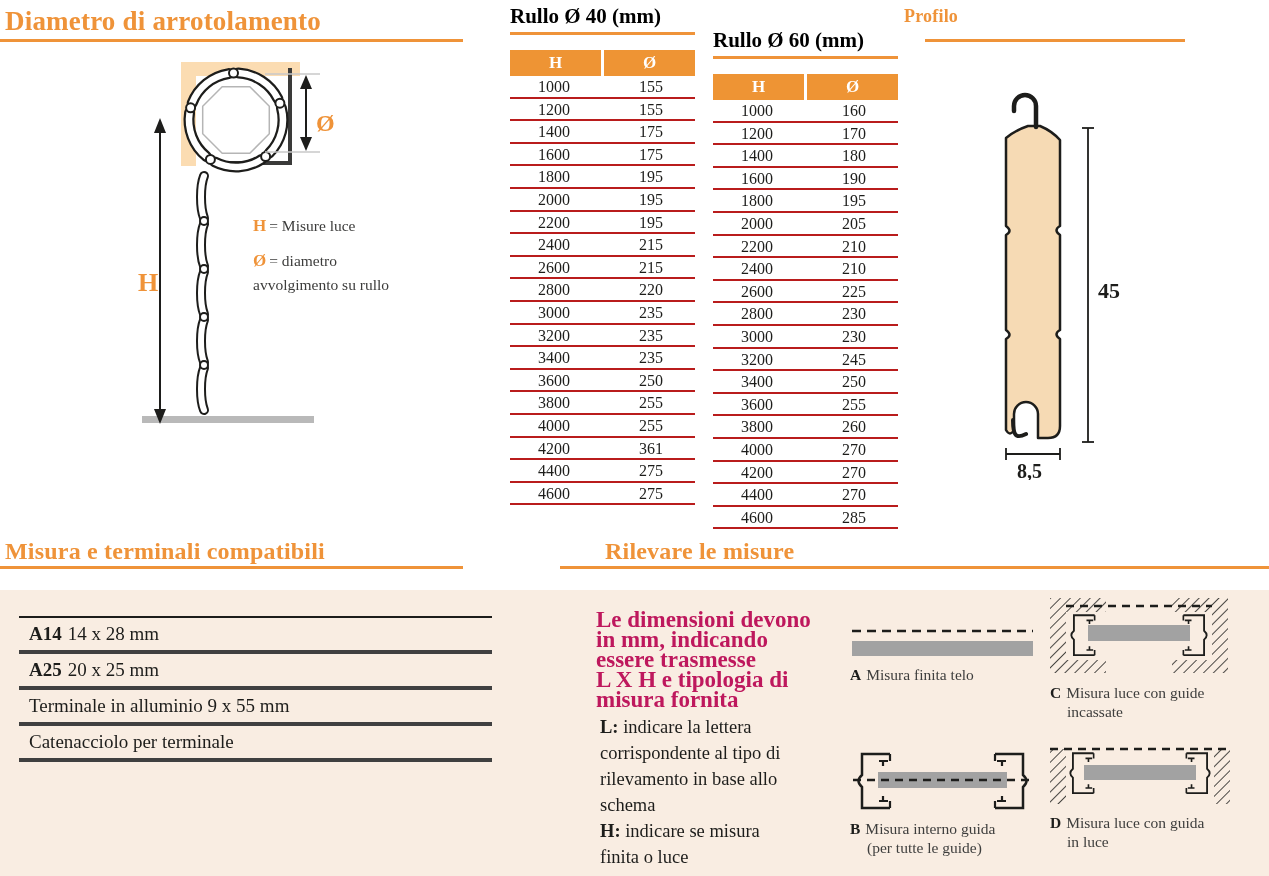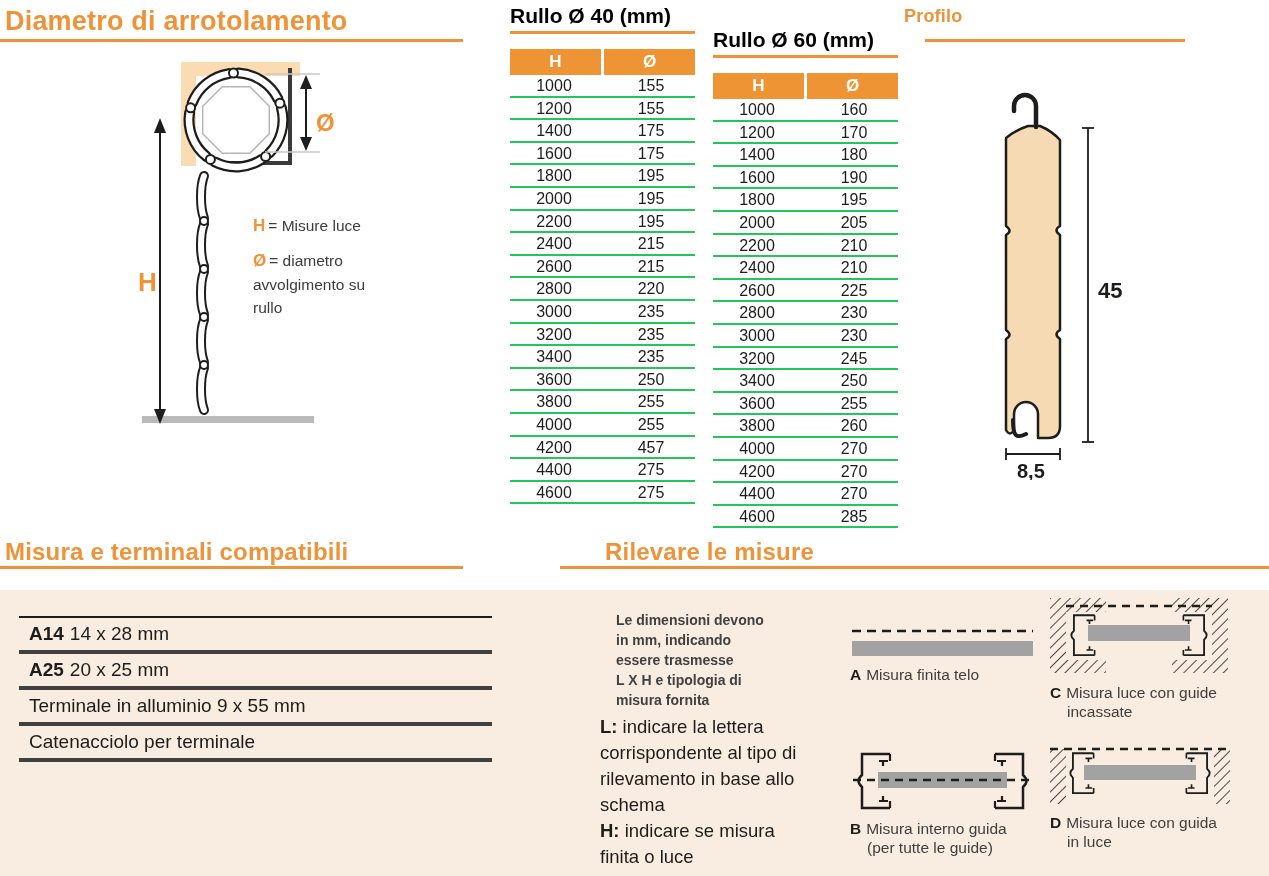--- a/index.html
+++ b/index.html
@@ -1,50 +1,50 @@
 <!DOCTYPE html>
 <html><head>
 <meta charset="utf-8">
 <style>
   html,body{margin:0;padding:0;background:#fff;}
   .page{position:relative;width:1269px;height:876px;background:#ffffff;
-        font-family:Liberation Sans, sans-serif;color:#1d1d1b;overflow:hidden;}
+        font-family:Liberation Serif, serif;color:#1d1d1b;overflow:hidden;}
 
   
   .sec-title{position:absolute;font-weight:700;color:#EF9339;white-space:nowrap;letter-spacing:.2px;}
   .rule{position:absolute;background:#EF9339;height:3px;}
 
   
   .rtable{position:absolute;top:4px;width:185px;}
   .ttitle{font-size:21px;font-weight:700;color:#000000;white-space:nowrap;}
   .trule{height:3px;background:#EF9339;margin-top:3px;}
   .thead{display:flex;gap:3px;margin-top:15px;}
   .thcell{flex:1;height:26px;line-height:26px;background:#EE9434;color:#ffffff;
           font-weight:700;font-size:17px;text-align:center;}
-  .trow{display:flex;gap:9px;border-bottom:2px solid #22c55e;height:20.6px;}
+  .trow{display:flex;gap:9px;border-bottom:2px solid #b91c1c;height:20.6px;}
   .tcell{flex:1;text-align:center;font-size:16px;line-height:21px;color:#1d1d1b;}
 
   
   .legend{position:absolute;left:253px;top:213px;width:145px;font-size:15.5px;
           color:#3c3c3b;line-height:1.5;}
   .legend .sym{color:#EF9339;font-weight:700;font-size:17px;margin-right:3px;}
   .legend-item{margin-bottom:9px;}
 
   
   .panel{position:absolute;left:0;top:590px;width:1269px;height:286px;background:#F9EDE2;}
 
   
   .glist{position:absolute;left:19px;top:616px;width:473px;border-top:2px solid #1d1d1b;}
   .gitem{padding:5px 0 5px 10px;border-bottom:4px solid #404040;font-size:19px;line-height:22px;}
   .gcode{font-weight:700;margin-right:6px;}
   .gcode:empty{margin-right:0;}
 
   
-  .intro{position:absolute;left:616px;top:610px;width:230px;font-weight:700;
-         font-size:14px;line-height:20px;color:#404040;}
+  .intro{position:absolute;left:596px;top:610px;width:230px;font-weight:700;
+         font-size:23px;line-height:20px;color:#be185d;}
   .notes{position:absolute;left:600px;top:714px;width:240px;font-size:18.5px;line-height:26px;}
   .nlabel{font-weight:700;}
 
   
   .mdia{position:absolute;}
   .cap{font-size:15.5px;color:#3e3e3d;line-height:19px;margin-top:7px;}
   .cap-letter{font-weight:700;color:#1d1d1b;margin-right:5px;}
   .cap2{margin-left:17px;font-size:15.5px;color:#3e3e3d;line-height:19px;}
   .cap2:empty{display:none;}
 
@@ -212,21 +212,21 @@
         <div class="trow">
           <div class="tcell">3800</div>
           <div class="tcell">255</div>
         </div>
         <div class="trow">
           <div class="tcell">4000</div>
           <div class="tcell">255</div>
         </div>
         <div class="trow">
           <div class="tcell">4200</div>
-          <div class="tcell">457</div>
+          <div class="tcell">361</div>
         </div>
         <div class="trow">
           <div class="tcell">4400</div>
           <div class="tcell">275</div>
         </div>
         <div class="trow">
           <div class="tcell">4600</div>
           <div class="tcell">275</div>
         </div>
       </div>

